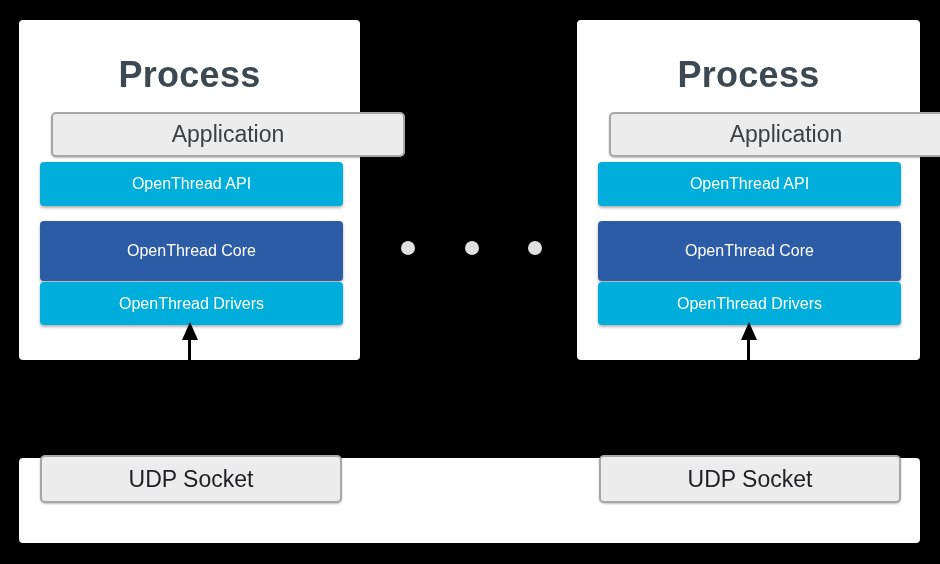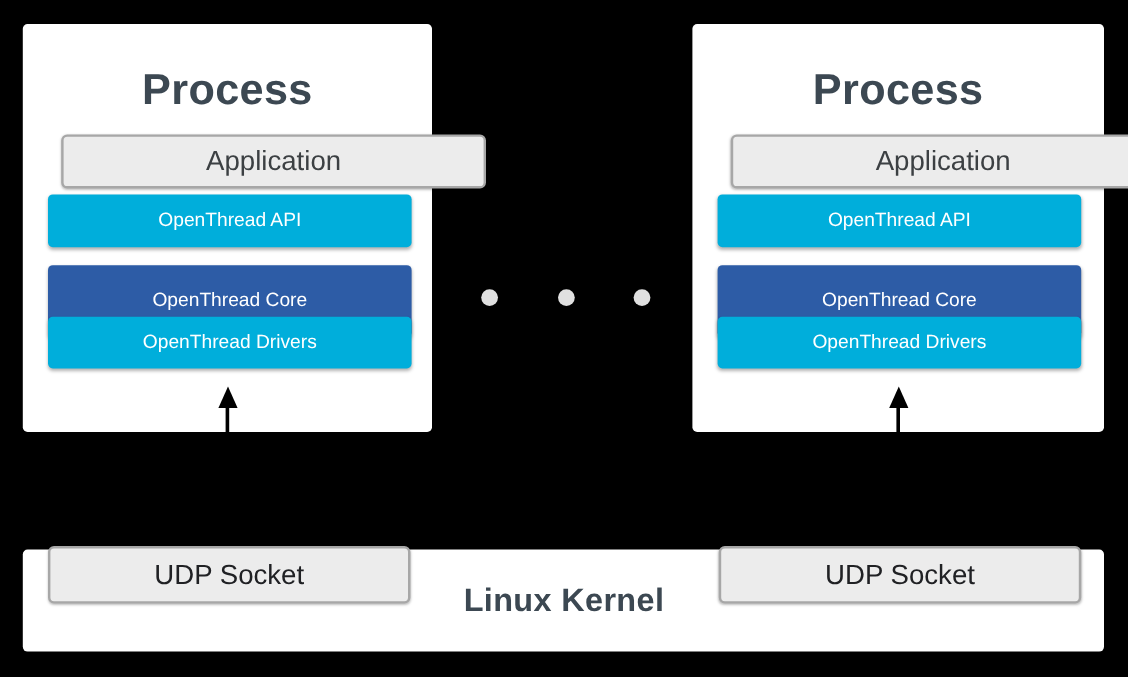--- a/index.html
+++ b/index.html
@@ -56,21 +56,21 @@
   }
   .band{
     position:absolute;left:21px;width:303px;
     border-radius:4px;
     display:flex;align-items:center;justify-content:center;
     font-size:16px;color:var(--band-text);
     box-shadow:0 2px 3px rgba(0,0,0,0.3);
   }
   .band.api{top:142px;height:44px;background:var(--cyan);}
   .band.core{top:201px;height:60px;background:var(--core-blue);}
-  .band.drivers{top:244px;height:43px;background:var(--cyan);}
+  .band.drivers{top:262px;height:43px;background:var(--cyan);}
 
   
   .up-arrow{
     position:absolute;left:0;top:302px;
     width:100%;height:38px;
   }
   .up-arrow .head{
     position:absolute;left:calc(50% - 8px);top:0;
     width:0;height:0;
     border-left:8px solid transparent;
@@ -153,15 +153,14 @@
     <div class="band drivers">OpenThread Drivers</div>
     <div class="up-arrow">
       <div class="head"></div>
       <div class="shaft"></div>
     </div>
   </div>
 
   <div class="kernel-panel"></div>
   <div class="udp-box left">UDP Socket</div>
   <div class="udp-box right">UDP Socket</div>
-  <div class="kernel-label">Linux Kernel</div>
 
 </div>
 
 </body></html>

